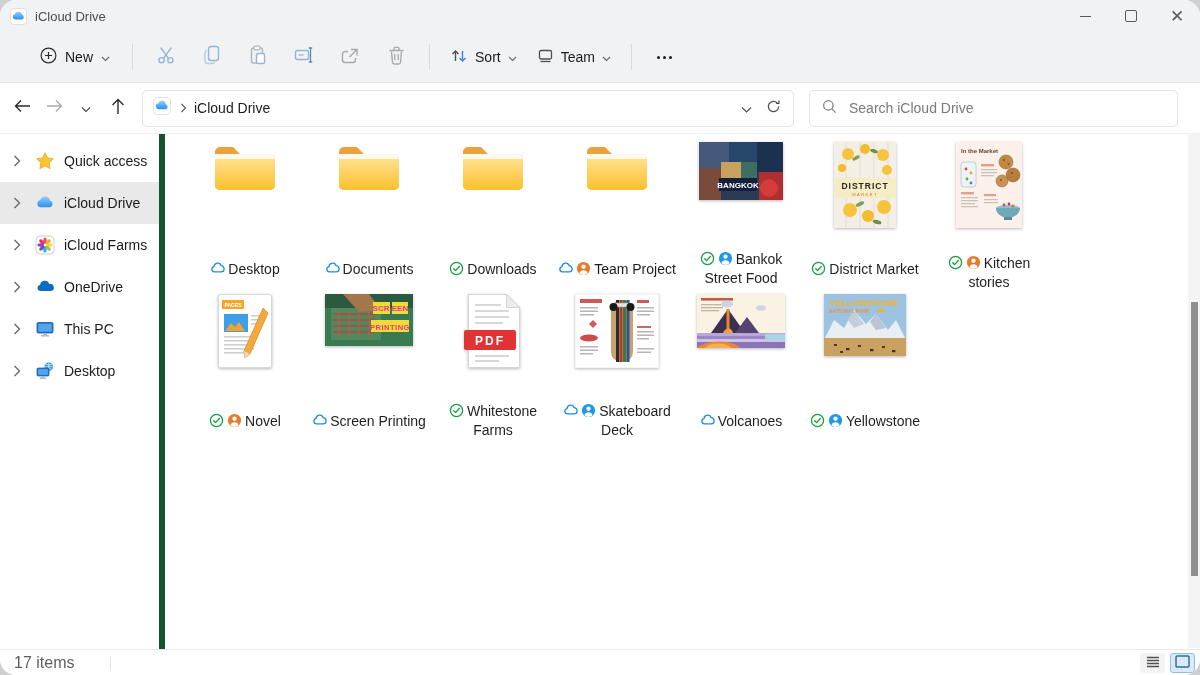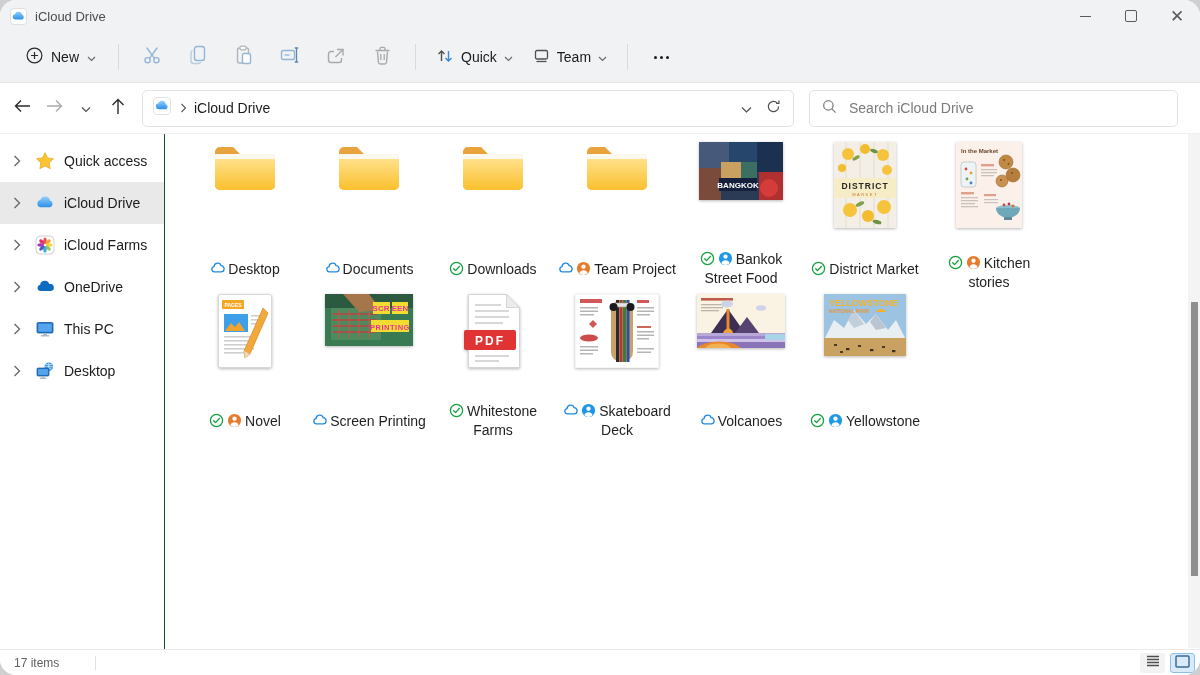--- a/index.html
+++ b/index.html
@@ -8,21 +8,21 @@
   
   .titlebar{height:32px;background:#f0f2f4;display:flex;align-items:center;}
   .app-icon{width:17px;height:17px;margin-left:10px;}
   .title{font-size:13px;color:#4c4c4c;margin-left:8px;}
   .win-controls{margin-left:auto;display:flex;height:100%;}
   .wc{width:46px;height:32px;display:flex;align-items:center;justify-content:center;color:#5a5a5a;}
   .glyph-min{width:11px;border-top:1px solid #5a5a5a;}
   .glyph-max{width:10px;height:10px;border:1px solid #5a5a5a;border-radius:2px;}
   .glyph-close{font-size:17px;line-height:1;color:#5a5a5a;}
   
-  .toolbar{height:50px;background:#f0f2f4;border-bottom:1px solid #e4e6e8;display:flex;align-items:center;padding:0 14px;}
+  .toolbar{height:50px;background:#f0f2f4;border-bottom:1px solid #e4e6e8;display:flex;align-items:center;padding:0 28px;}
   .tb-new{display:flex;align-items:center;gap:8px;padding:7px 12px;border-radius:5px;font-size:14px;}
   .tb-sep{width:1px;height:26px;background:#d8dadc;margin:0 10px;}
   .tb-btn{width:46px;height:36px;display:flex;align-items:center;justify-content:center;border-radius:5px;}
   .tb-text-btn{display:flex;align-items:center;gap:7px;padding:7px 10px;border-radius:5px;font-size:14px;}
   .dots{display:flex;gap:3px;}
   .dots i{width:3px;height:3px;border-radius:50%;background:#1b1b1b;}
   
   .addr-row{height:50px;display:flex;align-items:center;background:#fff;border-bottom:1px solid #f0f0f0;padding:0 6px;}
   .nav-btn{width:32px;height:34px;display:flex;align-items:center;justify-content:center;border-radius:5px;}
   .addr-box{height:37px;width:652px;margin-left:8px;border:1px solid #e3e3e3;border-radius:5px;
@@ -30,36 +30,36 @@
   .crumb{font-size:14px;margin-left:7px;}
   .bc-chev{margin-left:9px;display:flex;align-items:center;}
   .flex1{flex:1;}
   .addr-act{display:flex;align-items:center;gap:14px;margin-right:2px;}
   .search-box{height:37px;flex:1;margin-left:15px;margin-right:16px;border:1px solid #e3e3e3;border-radius:5px;
               display:flex;align-items:center;padding:0 12px;background:#fff;box-sizing:border-box;}
   input.search{border:none;outline:none;font-size:14px;flex:1;margin-left:10px;font-family:inherit;color:#1b1b1b;background:transparent;}
   input.search::placeholder{color:#7a7a7a;}
   
   .body-row{position:absolute;top:134px;bottom:25px;left:0;right:0;display:flex;background:#fff;}
-  .sidebar{width:165px;border-right:1px solid #14532d;padding-top:6px;box-sizing:border-box;flex:none;}
+  .sidebar{width:165px;border-right:6px solid #14532d;padding-top:6px;box-sizing:border-box;flex:none;}
   .side-item{height:42px;display:flex;align-items:center;font-size:14px;}
   .side-item.selected{background:#e9e9e9;}
   .chev{margin-left:13px;width:9px;display:flex;}
   .s-icon{margin-left:13px;width:20px;height:20px;display:flex;}
   .s-label{margin-left:9px;white-space:nowrap;}
   .content{flex:1;position:relative;overflow:hidden;}
   .grid{position:absolute;left:18px;top:8px;display:grid;grid-template-columns:repeat(7,124px);grid-auto-rows:146px;row-gap:6px;}
   .file-item{display:flex;flex-direction:column;align-items:center;}
   .thumb{height:92px;display:flex;justify-content:center;}
   .thumb.photo svg{filter:drop-shadow(0 1px 1.5px rgba(0,0,0,0.28));}
   .label{margin-top:26px;max-width:122px;text-align:center;font-size:14px;line-height:19px;color:#1f1f1f;}
   .badge{display:inline-block;width:15px;height:15px;vertical-align:-2px;margin-right:3px;}
   
   .statusbar{position:absolute;left:0;right:0;bottom:0;height:25px;border-top:1px solid #eaeaea;background:#fff;
-             display:flex;align-items:center;font-size:12px;color:#5f5f5f;gap:24px;}
+             display:flex;align-items:center;font-size:16px;color:#5f5f5f;gap:24px;}
   .count{margin-left:14px;}
   .sb-sep{width:1px;height:14px;background:#e2e2e2;margin-left:12px;}
   .sb-views{margin-left:auto;display:flex;align-items:center;gap:5px;margin-right:5px;}
   .sb-view{width:25px;height:20px;display:flex;align-items:center;justify-content:center;border-radius:3px;border:1px solid transparent;box-sizing:border-box;background:#f3f3f3;}
   .sb-view.active{background:#d9eafa;border-color:#8ec1ea;}
   
   .scrollbar{position:absolute;right:0;top:134px;width:12px;bottom:27px;background:#f4f4f4;}
   .scroll-thumb{position:absolute;left:3px;width:7px;top:168px;height:274px;background:#8f8f8f;}
 </style>
 </head>
@@ -154,21 +154,21 @@
             <path d="M3.5 5.5l1 11a1.8 1.8 0 0 0 1.8 1.5h4.4a1.8 1.8 0 0 0 1.8-1.5l1-11" fill="none" stroke="#a9a9a9" stroke-width="1.4"></path>
             <path d="M1.5 4.5h14M6 4V2.5A1.2 1.2 0 0 1 7.2 1.3h2.6A1.2 1.2 0 0 1 11 2.5V4M6.8 8v6M10.2 8v6" stroke="#a9a9a9" stroke-width="1.3" fill="none"></path>
           </svg></span>
     </div>
     <div class="tb-sep"></div>
     <div class="tb-text-btn">
       <span><svg width="18" height="18" viewBox="0 0 18 18">
             <path d="M5.5 14V4M2.5 7l3-3 3 3" fill="none" stroke="#4f4f4f" stroke-width="1.4"></path>
             <path d="M12.5 4v10M9.5 11l3 3 3-3" fill="none" stroke="#3a87d8" stroke-width="1.4"></path>
           </svg></span>
-      <span>Quick</span>
+      <span>Sort</span>
       <span><svg width="9" height="6" viewBox="0 0 9 6">
             <path d="M1 1l3.5 3.5L8 1" fill="none" stroke="#6a6a6a" stroke-width="1.2"></path>
           </svg></span>
     </div>
     <div class="tb-text-btn">
       <span><svg width="17" height="16" viewBox="0 0 17 16">
             <rect x="2.5" y="2.5" width="12" height="8.5" rx="1.5" fill="none" stroke="#4f4f4f" stroke-width="1.3"></rect>
             <path d="M3.5 13.5h10" stroke="#4f4f4f" stroke-width="1.3"></path>
           </svg></span>
       <span>Team</span>

